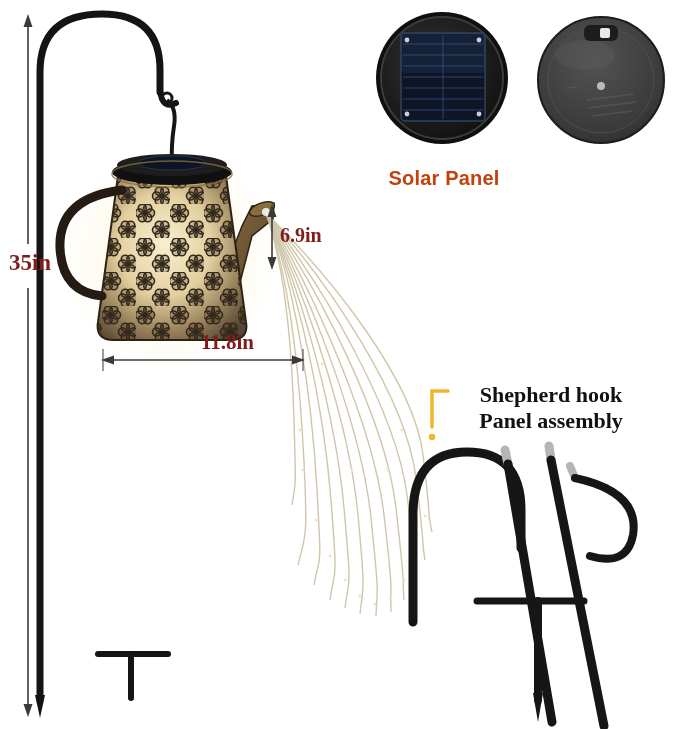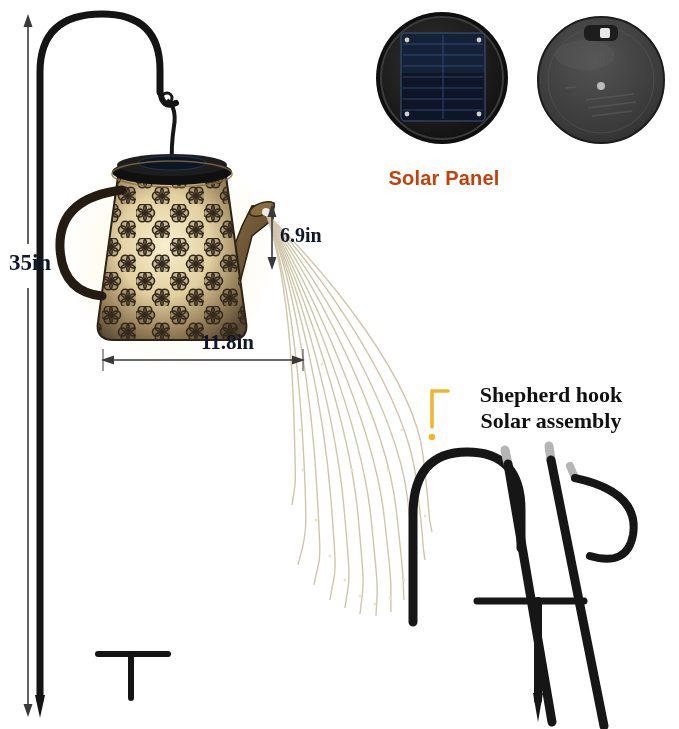--- a/index.html
+++ b/index.html
@@ -5,21 +5,21 @@
   html,body{margin:0;padding:0;background:#ffffff;}
   .stage{
     position:relative;
     width:679px;height:729px;
     background:#ffffff;
     overflow:hidden;
     font-family:"Liberation Sans",sans-serif;
   }
   .scene{position:absolute;left:0;top:0;}
   .lbl{
-    position:absolute;color:#0f172a;
+    position:absolute;color:#7f1d1d;
     font-family:"Liberation Serif",serif;font-weight:600;
     white-space:nowrap;
   }
   .lbl-35{left:2px;top:250px;width:56px;text-align:center;font-size:23px;}
   .lbl-118{left:154px;top:330px;width:100px;text-align:right;font-size:21px;}
   .lbl-69{left:280px;top:224px;font-size:20px;}
   .lbl-photo{
     position:absolute;color:#c2410c;text-align:center;
     font-family:"Liberation Sans",sans-serif;font-weight:700;font-size:20px;
     letter-spacing:.2px;white-space:nowrap;
@@ -238,16 +238,16 @@
 
   <div class="lbl lbl-35">35in</div>
   <div class="lbl lbl-118">11.8in</div>
   <div class="lbl lbl-69">6.9in</div>
 
   <div class="lbl-photo lbl-solar">Solar Panel</div>
 
 
   <div class="callout callout-assembly">
     <div>Shepherd hook</div>
-    <div>Solar assembly</div>
+    <div>Panel assembly</div>
   </div>
 
 </div>
 
 </body></html>

